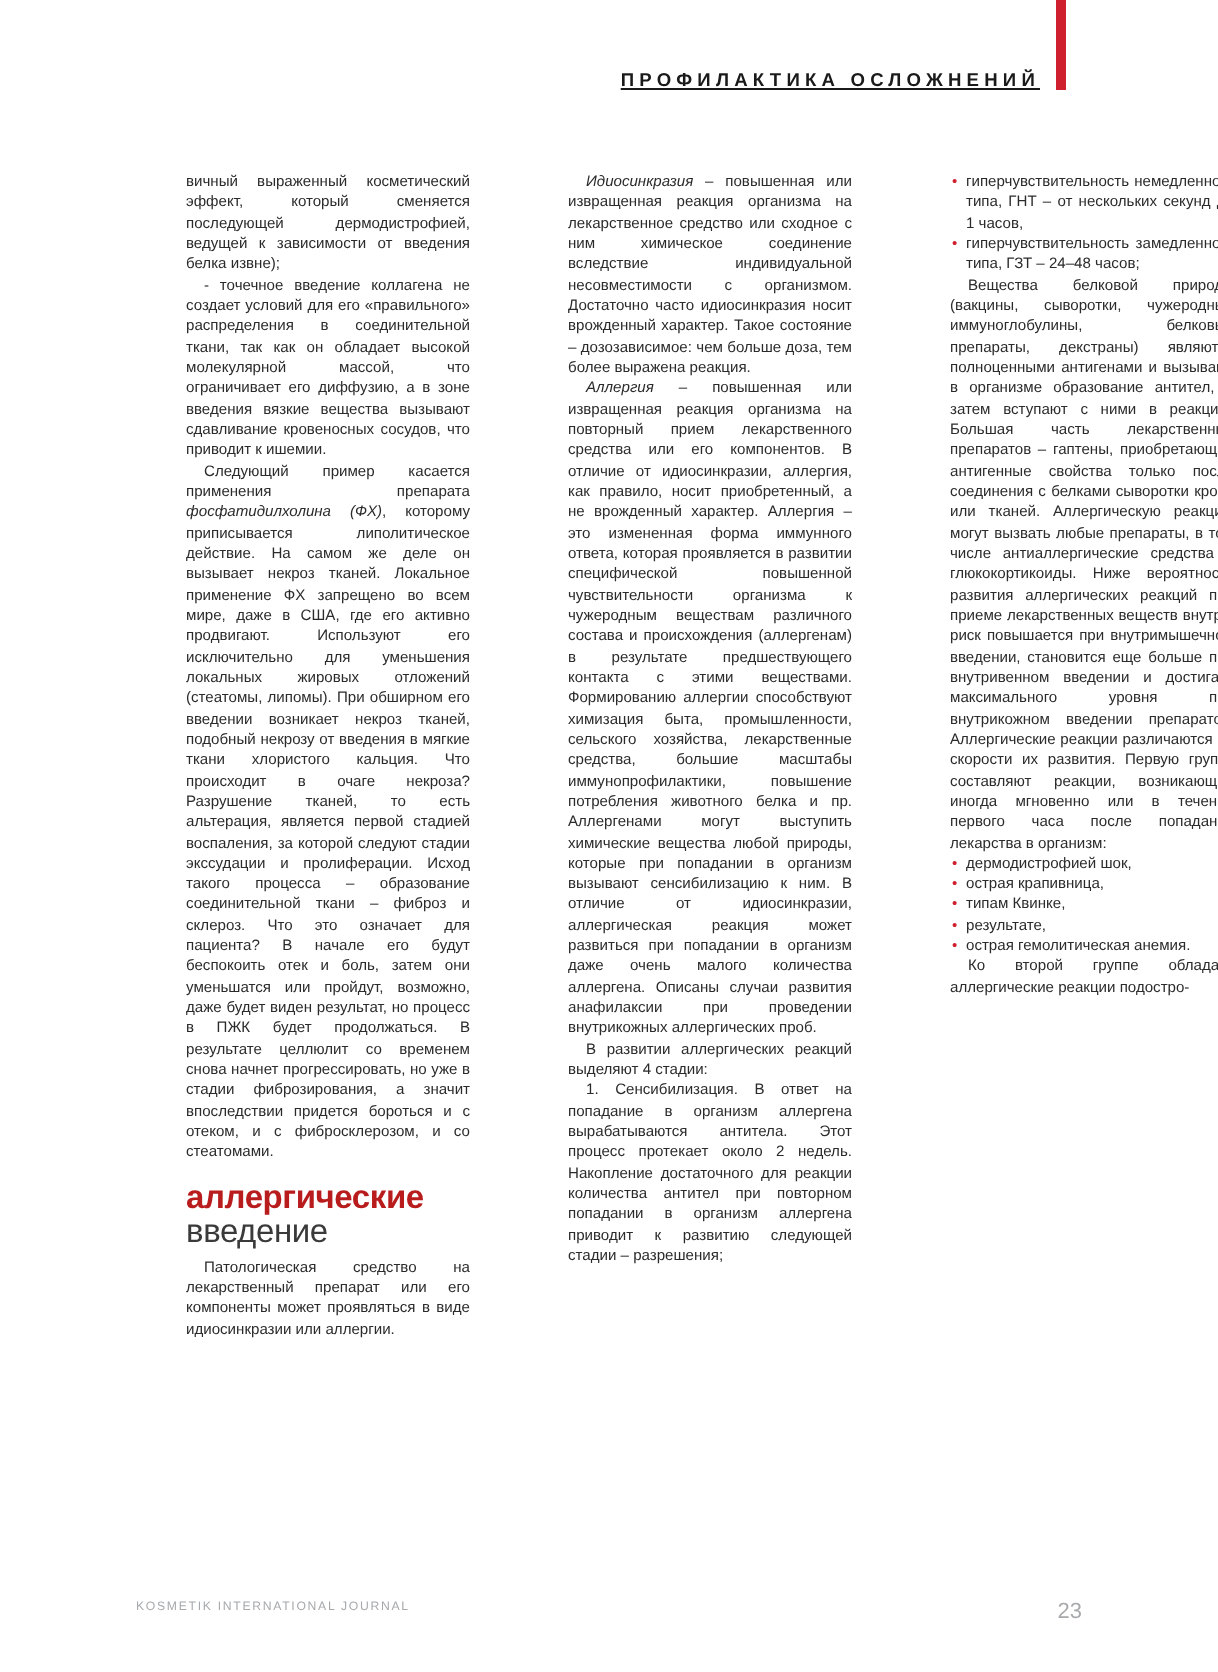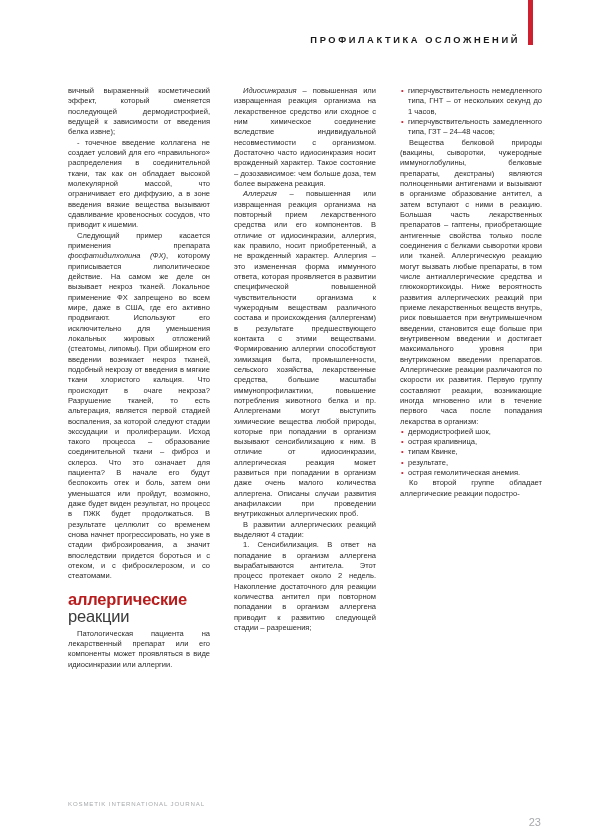--- a/index.html
+++ b/index.html
@@ -36,35 +36,37 @@
   .header-title {
     position: absolute;
     right: 89px;
     top: 35px;
     font-size: 9.3px;
     font-weight: bold;
     letter-spacing: 2.6px;
     color: #1a1a1a;
     white-space: nowrap;
     text-transform: uppercase;
+    text-decoration: underline;
   }
 
   
   .columns {
     position: absolute;
     left: 68px;
     top: 86px;
     width: 473px;
     height: 690px;
     display: flex;
     gap: 24px;
   }
   .col {
     width: 142px;
     flex: 0 0 142px;
+    margin-left: 25px;
   }
 
   .col p {
     margin: 0;
     font-size: 7.55px;
     line-height: 10.33px;
     text-align: justify;
     text-justify: inter-word;
     color: #2b2b2b;
     hyphens: manual;
@@ -121,43 +123,43 @@
     left: 68px;
     bottom: 29px;
     font-size: 6.1px;
     letter-spacing: 0.85px;
     color: #a7a9ac;
     white-space: nowrap;
   }
   .footer-page {
     position: absolute;
     right: 68px;
-    bottom: 8px;
+    bottom: 24px;
     font-size: 11px;
     color: #a7a9ac;
   }
 </style>
 </head>
 <body>
 
 <div class="page">
 
   <div class="header-rule"></div>
   <div class="header-title">ПРОФИЛАКТИКА ОСЛОЖНЕНИЙ</div>
 
   <div class="columns">
     <div class="col" id="col-0">
         <p class="noindent">вичный выраженный косметический эффект, который сменяется последующей дермодистрофией, ведущей к зависимости от введения белка извне);</p>
         <p class="indent">- точечное введение коллагена не создает условий для его «правильного» распределения в соединительной ткани, так как он обладает высокой молекулярной массой, что ограничивает его диффузию, а в зоне введения вязкие вещества вызывают сдавливание кровеносных сосудов, что приводит к ишемии.</p>
         <p class="indent">Следующий пример касается применения препарата <em>фосфатидилхолина (ФХ)</em>, которому приписывается липолитическое действие. На самом же деле он вызывает некроз тканей. Локальное применение ФХ запрещено во всем мире, даже в США, где его активно продвигают. Используют его исключительно для уменьшения локальных жировых отложений (стеатомы, липомы). При обширном его введении возникает некроз тканей, подобный некрозу от введения в мягкие ткани хлористого кальция. Что происходит в очаге некроза? Разрушение тканей, то есть альтерация, является первой стадией воспаления, за которой следуют стадии экссудации и пролиферации. Исход такого процесса – образование соединительной ткани – фиброз и склероз. Что это означает для пациента? В начале его будут беспокоить отек и боль, затем они уменьшатся или пройдут, возможно, даже будет виден результат, но процесс в ПЖК будет продолжаться. В результате целлюлит со временем снова начнет прогрессировать, но уже в стадии фиброзирования, а значит впоследствии придется бороться и с отеком, и с фибросклерозом, и со стеатомами.</p>
         <div class="section-head">
           <span class="line1">аллергические</span>
-          <span class="line2">реакции</span>
+          <span class="line2">введение</span>
         </div>
-        <p class="indent">Патологическая пациента на лекарственный препарат или его компоненты может проявляться в виде идиосинкразии или аллергии.</p>
+        <p class="indent">Патологическая средство на лекарственный препарат или его компоненты может проявляться в виде идиосинкразии или аллергии.</p>
       </div>
     <div class="col" id="col-1">
         <p class="indent"><em>Идиосинкразия</em> – повышенная или извращенная реакция организма на лекарственное средство или сходное с ним химическое соединение вследствие индивидуальной несовместимости с организмом. Достаточно часто идиосинкразия носит врожденный характер. Такое состояние – дозозависимое: чем больше доза, тем более выражена реакция.</p>
         <p class="indent"><em>Аллергия</em> – повышенная или извращенная реакция организма на повторный прием лекарственного средства или его компонентов. В отличие от идиосинкразии, аллергия, как правило, носит приобретенный, а не врожденный характер. Аллергия – это измененная форма иммунного ответа, которая проявляется в развитии специфической повышенной чувствительности организма к чужеродным веществам различного состава и происхождения (аллергенам) в результате предшествующего контакта с этими веществами. Формированию аллергии способствуют химизация быта, промышленности, сельского хозяйства, лекарственные средства, большие масштабы иммунопрофилактики, повышение потребления животного белка и пр. Аллергенами могут выступить химические вещества любой природы, которые при попадании в организм вызывают сенсибилизацию к ним. В отличие от идиосинкразии, аллергическая реакция может развиться при попадании в организм даже очень малого количества аллергена. Описаны случаи развития анафилаксии при проведении внутрикожных аллергических проб.</p>
         <p class="indent">В развитии аллергических реакций выделяют 4 стадии:</p>
         <p class="indent">1. Сенсибилизация. В ответ на попадание в организм аллергена вырабатываются антитела. Этот процесс протекает около 2 недель. Накопление достаточного для реакции количества антител при повторном попадании в организм аллергена приводит к развитию следующей стадии – разрешения;</p>
       </div>
     <div class="col" id="col-2">
         <p class="bullet">гиперчувствительность немедленного типа, ГНТ – от нескольких секунд до 1 часов,</p>
         <p class="bullet">гиперчувствительность замедленного типа, ГЗТ – 24–48 часов;</p>

